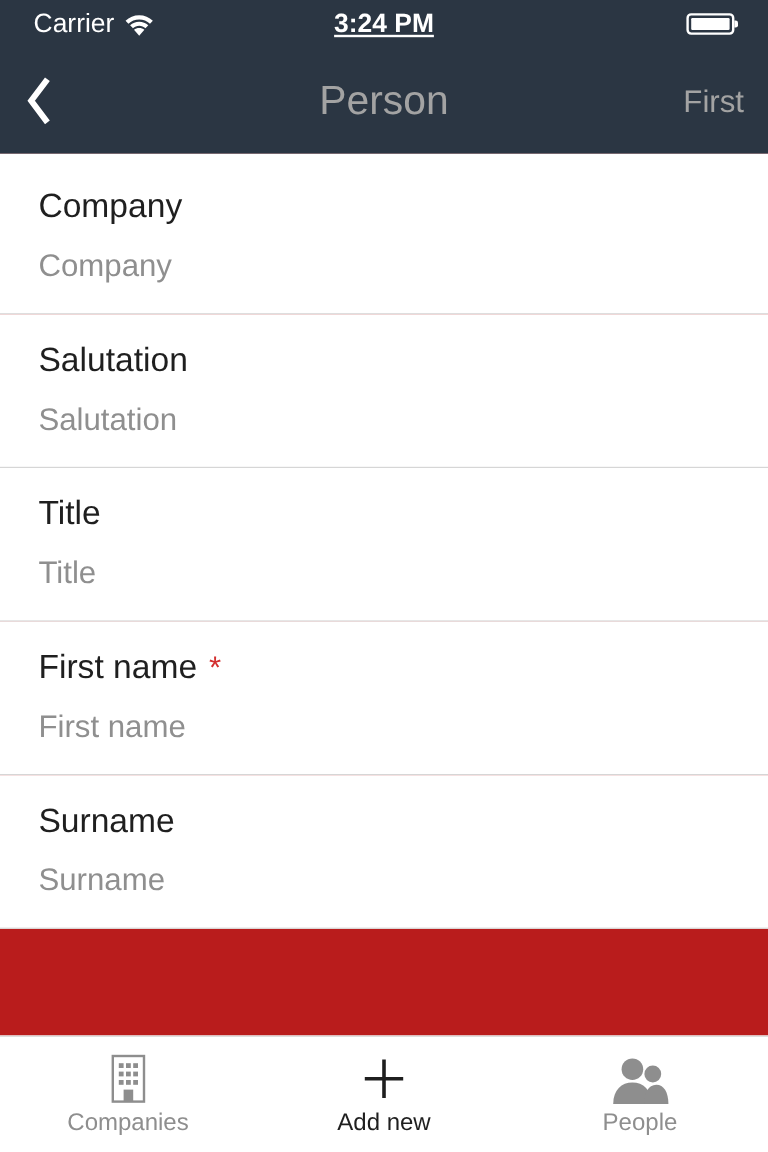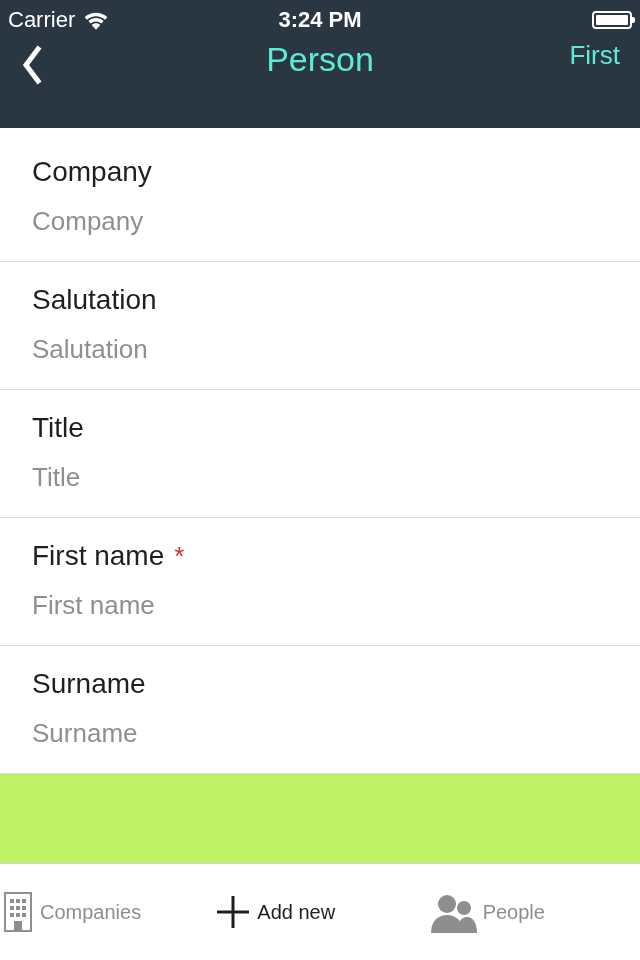--- a/index.html
+++ b/index.html
@@ -14,34 +14,35 @@
       overflow: hidden;
       background: #fff;
     }
     .status-bar {
       height: 40px;
       background: #2b3643;
       color: #fff;
       display: flex;
       align-items: center;
       justify-content: space-between;
-      padding: 0 8px;
+      padding: 0 28px;
       font-size: 22px;
       font-weight: 500;
     }
     .status-left {
       display: flex;
       align-items: center;
       gap: 8px;
     }
     .status-center {
       position: absolute;
       left: 50%;
       transform: translateX(-50%);
       font-weight: 600;
+      text-decoration: underline;
     }
     .status-right {
       display: flex;
       align-items: center;
     }
     .battery {
       width: 40px;
       height: 18px;
       border: 2px solid #fff;
       border-radius: 4px;
@@ -62,22 +63,23 @@
     }
     .battery-fill {
       background: #fff;
       height: 100%;
       width: 100%;
       border-radius: 1px;
     }
     .nav-bar {
       height: 88px;
       background: #2b3643;
-      color: #5eead4;
-      display: flex;
+      color: #a3a3a3;
+      display: flex;
+      align-items: center;
       justify-content: space-between;
       padding: 0 20px;
       position: relative;
     }
     .back-btn {
       width: 40px;
       height: 50px;
       display: flex;
       align-items: center;
       cursor: pointer;
@@ -90,21 +92,21 @@
       font-weight: 400;
     }
     .save-btn {
       font-size: 26px;
       font-weight: 400;
       cursor: pointer;
     }
     .content {
       height: 735px;
       overflow-y: auto;
-      background: #bef264;
+      background: #b91c1c;
     }
     .form-row {
       background: #fff;
       padding: 22px 32px 24px 32px;
       border-bottom: 1px solid #d6d6d6;
     }
     .form-row:first-child {
       padding-top: 28px;
     }
     .form-label {
@@ -134,21 +136,21 @@
     .tab-bar {
       height: 97px;
       background: #fff;
       border-top: 1px solid #d6d6d6;
       display: flex;
       justify-content: space-around;
       align-items: center;
     }
     .tab-item {
       display: flex;
-      flex-direction: row;
+      flex-direction: column;
       align-items: center;
       gap: 4px;
       cursor: pointer;
       flex: 1;
       color: #8e8e8e;
     }
     .tab-item.active {
       color: #1f1f1f;
     }
     .tab-icon {

